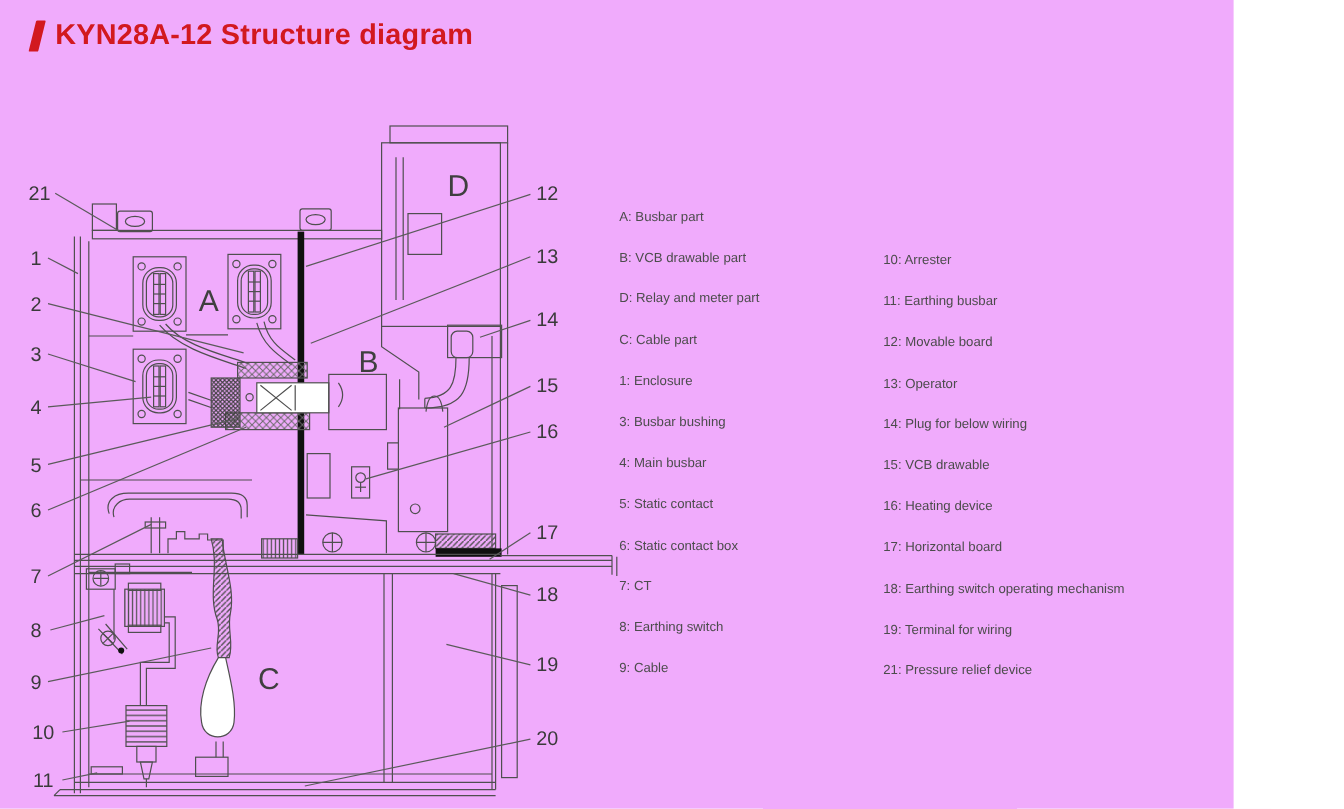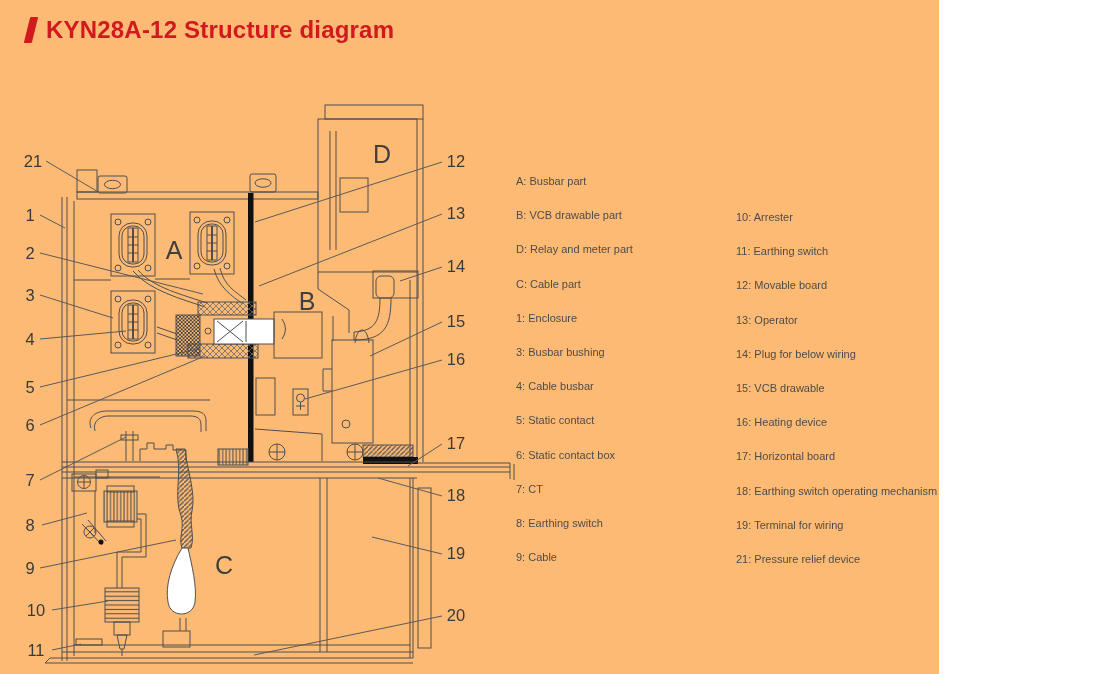--- a/index.html
+++ b/index.html
@@ -1,16 +1,16 @@
 <!DOCTYPE html>
 <html><head>
 <meta charset="utf-8">
 <style>
   html,body{margin:0;padding:0;background:#fff;}
-  .stage{position:relative;width:939px;height:674px;background:#fdba74;overflow:hidden;
+  .stage{position:relative;width:1028px;height:674px;background:#f0abfc;overflow:hidden;
          font-family:"Liberation Sans",sans-serif;}
   .hdr{position:absolute;left:27px;top:16px;display:flex;align-items:center;gap:11px;}
   .slash{width:8px;height:26px;background:var(--accent,#d2191f);transform:skewX(-14deg);border-radius:1px;}
   .title{margin:0;font-size:24px;font-weight:700;color:var(--accent,#d2191f);letter-spacing:.2px;}
   .diagram{position:absolute;left:0;top:84px;}
   .art{stroke:#4f4f4f;stroke-width:1;fill:none;}
   .callout-text{font-family:"Liberation Sans",sans-serif;font-size:16.5px;fill:#3a3a3a;stroke:none;}
   .letter-text{font-family:"Liberation Sans",sans-serif;font-size:25px;fill:#3f3f3f;stroke:none;}
   .leader{stroke:#5a5a5a;stroke-width:1;fill:none;}
   .legend{position:absolute;top:164px;left:516px;}
@@ -264,30 +264,30 @@
   </svg>
 
   <div class="legend">
     <ul class="c1">
         <li>A: Busbar part</li>
         <li>B: VCB drawable part</li>
         <li>D: Relay and meter part</li>
         <li>C: Cable part</li>
         <li>1: Enclosure</li>
         <li>3: Busbar bushing</li>
-        <li>4: Cable busbar</li>
+        <li>4: Main busbar</li>
         <li>5: Static contact</li>
         <li>6: Static contact box</li>
         <li>7: CT</li>
         <li>8: Earthing switch</li>
         <li>9: Cable</li>
       </ul>
     <ul class="c2">
         <li>10: Arrester</li>
-        <li>11: Earthing switch</li>
+        <li>11: Earthing busbar</li>
         <li>12: Movable board</li>
         <li>13: Operator</li>
         <li>14: Plug for below wiring</li>
         <li>15: VCB drawable</li>
         <li>16: Heating device</li>
         <li>17: Horizontal board</li>
         <li>18: Earthing switch operating mechanism</li>
         <li>19: Terminal for wiring</li>
         <li>21: Pressure relief device</li>
       </ul>

